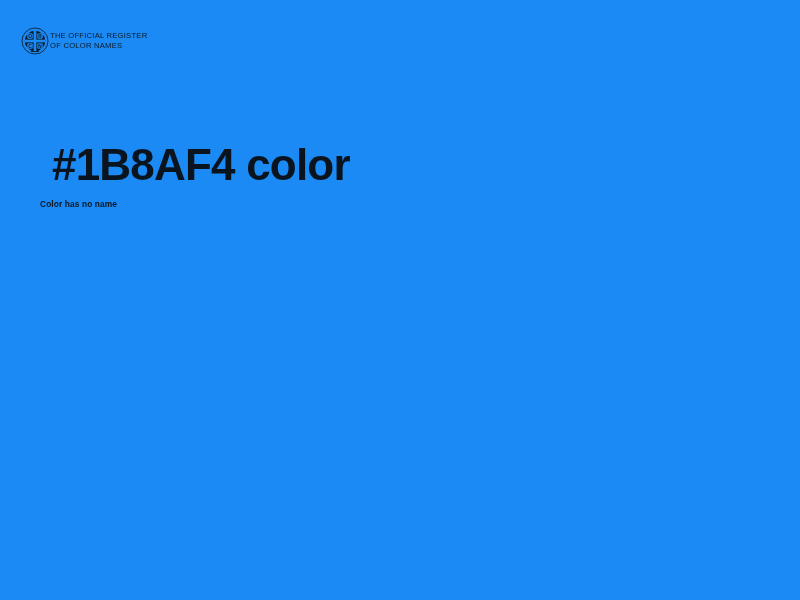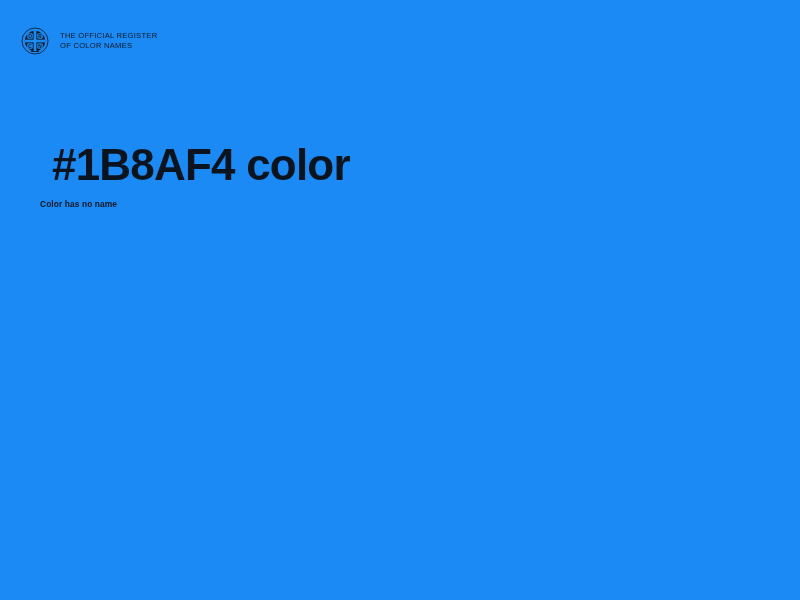--- a/index.html
+++ b/index.html
@@ -23,21 +23,21 @@
     box-sizing: border-box;
   }
 
   
   .brand {
     position: absolute;
     left: 21px;
     top: 27px;
     display: flex;
     align-items: center;
-    gap: 11px;
+    gap: 1px;
   }
 
   .seal {
     width: 28px;
     height: 28px;
     flex: 0 0 28px;
     display: block;
   }
 
   .brand-text {

